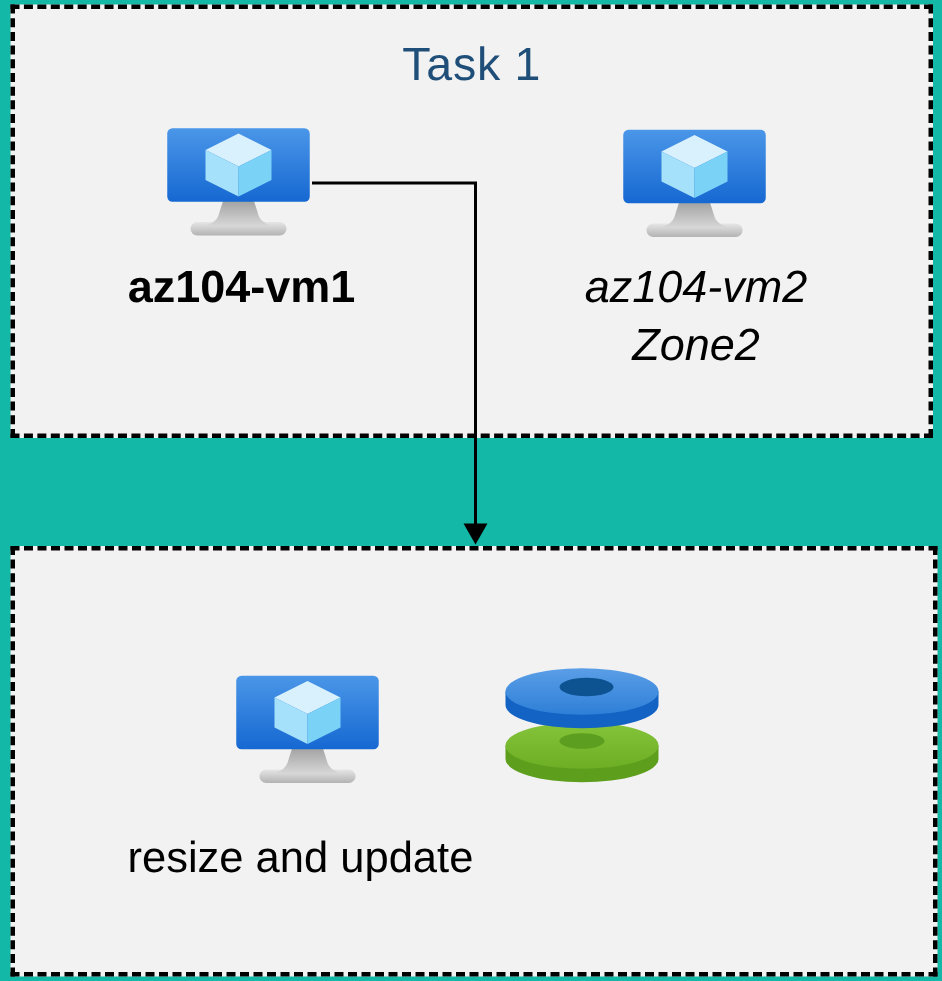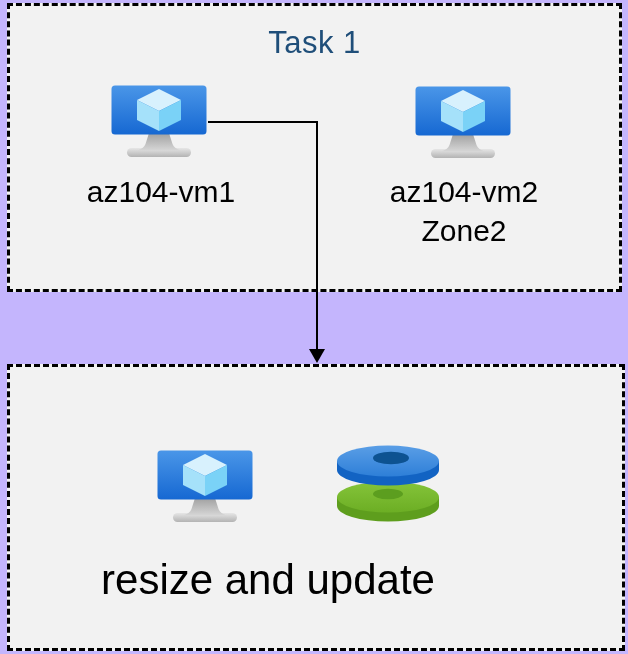--- a/index.html
+++ b/index.html
@@ -5,21 +5,21 @@
   html, body {
     margin: 0;
     padding: 0;
     background: #ffffff;
     font-family: "Liberation Sans", "DejaVu Sans", sans-serif;
   }
   .stage {
     position: relative;
     width: 628px;
     height: 654px;
-    background: #c4b5fd;
+    background: #14b8a6;
     overflow: hidden;
   }
   .task-box {
     position: absolute;
     box-sizing: border-box;
     background: #f2f2f2;
     border: 3px dashed #000000;
   }
   #task1-box { left: 7px; top: 3px; width: 615px; height: 289px; }
   #task2-box { left: 7px; top: 364px; width: 618px; height: 287px; }
@@ -42,30 +42,30 @@
   #disks-icon { left: 336px; top: 444px; width: 104px; height: 78px; }
 
   .vm-label {
     position: absolute;
     width: 220px;
     text-align: center;
     font-size: 30px;
     line-height: 39px;
     color: #000000;
   }
-  #vm1-label { left: 51px;  top: 172px; }
-  #vm2-label { left: 354px; top: 172px; }
+  #vm1-label { left: 51px;  top: 172px; font-weight: bold; }
+  #vm2-label { left: 354px; top: 172px; font-style: italic; }
 
   .caption {
     position: absolute;
-    left: 68px;
+    left: 85px;
     top: 556px;
     width: 400px;
-    text-align: center;
-    font-size: 42px;
+    text-align: left;
+    font-size: 29px;
     color: #000000;
   }
 
   #arrow-overlay {
     position: absolute;
     left: 0; top: 0;
     width: 628px; height: 654px;
     pointer-events: none;
   }
   .hidden-defs { position: absolute; width: 0; height: 0; overflow: hidden; }

